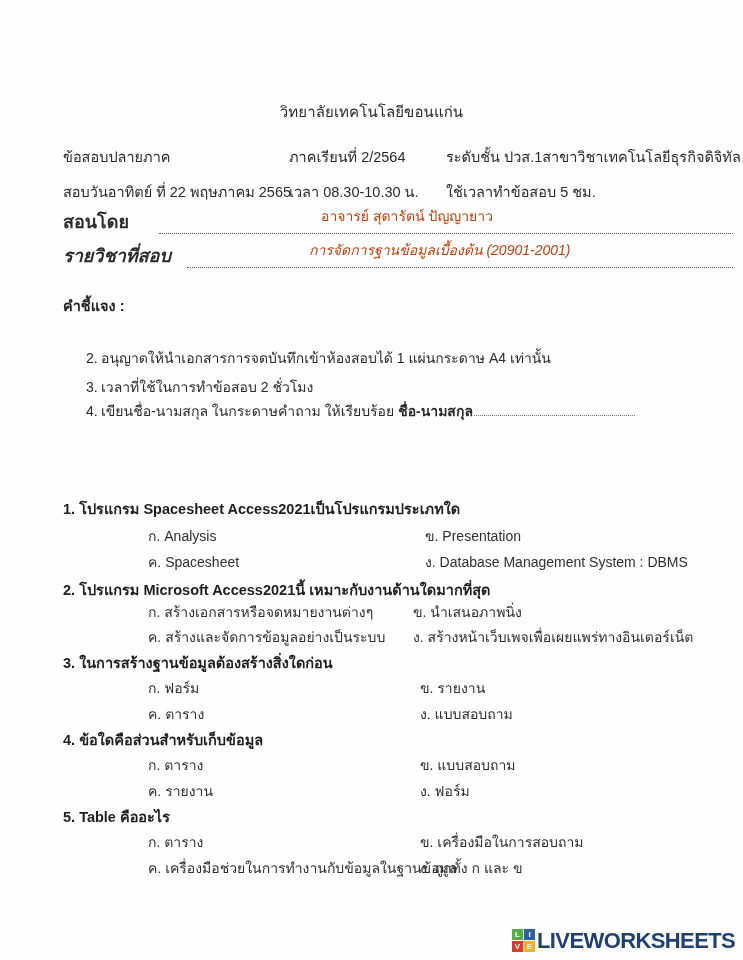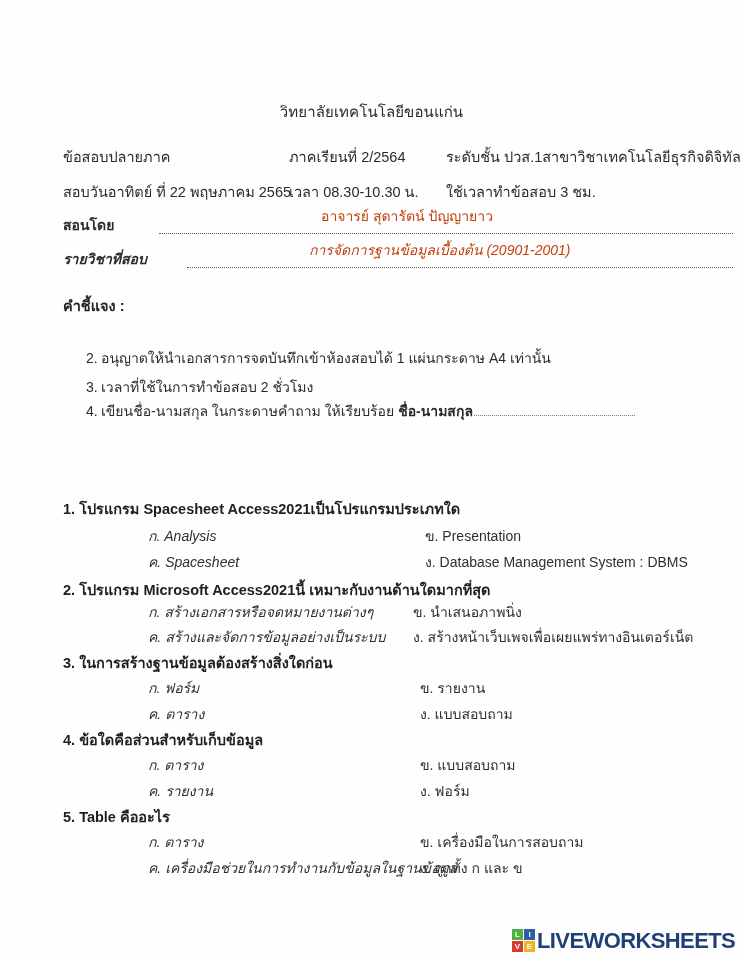--- a/index.html
+++ b/index.html
@@ -51,21 +51,21 @@
     left: 63px;
     font-size: 14.5px;
     color: #2b2b2b;
     white-space: nowrap;
   }
   .dot-line-block .lbl {
     position: absolute;
     left: 0;
     bottom: 0;
     font-weight: 700;
-    font-size: 14px;
+    font-size: 18px;
   }
   .dot-line-block .val {
     position: absolute;
     bottom: 9px;
     font-size: 14px;
     color: #c2410c;
   }
   .dot-line-block .rule {
     position: absolute;
     bottom: 2px;
@@ -135,21 +135,21 @@
   .choices {
     position: absolute;
     left: 148px;
     right: 8px;
     font-size: 14px;
     font-weight: 400;
     color: #2f2f2f;
     white-space: nowrap;
   }
   .choices .ca, .choices .cb { position: absolute; top: 0; }
-  .choices .ca { left: 0; font-style: italic; }
+  .choices .ca { left: 0; }
   .choices .cb { left: 277px; }
   .choices.tight .cb { left: 272px; }
   .choices.narrow .cb { left: 265px; text-align: right; }
 
   .logo {
     position: absolute;
     left: 512px;
     top: 928px;
     width: 225px;
     height: 26px;
@@ -198,21 +198,21 @@
 
   <div class="info-row row-exam">
     <span class="c1">ข้อสอบปลายภาค</span>
     <span class="c2">ภาคเรียนที่ 2/2564</span>
     <span class="c3">ระดับชั้น ปวส.1สาขาวิชาเทคโนโลยีธุรกิจดิจิทัล</span>
   </div>
 
   <div class="info-row row-date">
     <span class="c1">สอบวันอาทิตย์ ที่ 22 พฤษภาคม 2565</span>
     <span class="c2">เวลา 08.30-10.30 น.</span>
-    <span class="c3">ใช้เวลาทำข้อสอบ 3 ชม.</span>
+    <span class="c3">ใช้เวลาทำข้อสอบ 5 ชม.</span>
   </div>
 
   <div class="dot-line-block blk-teacher">
     <span class="lbl">สอนโดย</span>
     <span class="rule"></span>
     <span class="val">อาจารย์ สุดารัตน์  ปัญญายาว</span>
   </div>
 
   <div class="dot-line-block blk-subject">
     <span class="lbl">รายวิชาที่สอบ</span>

